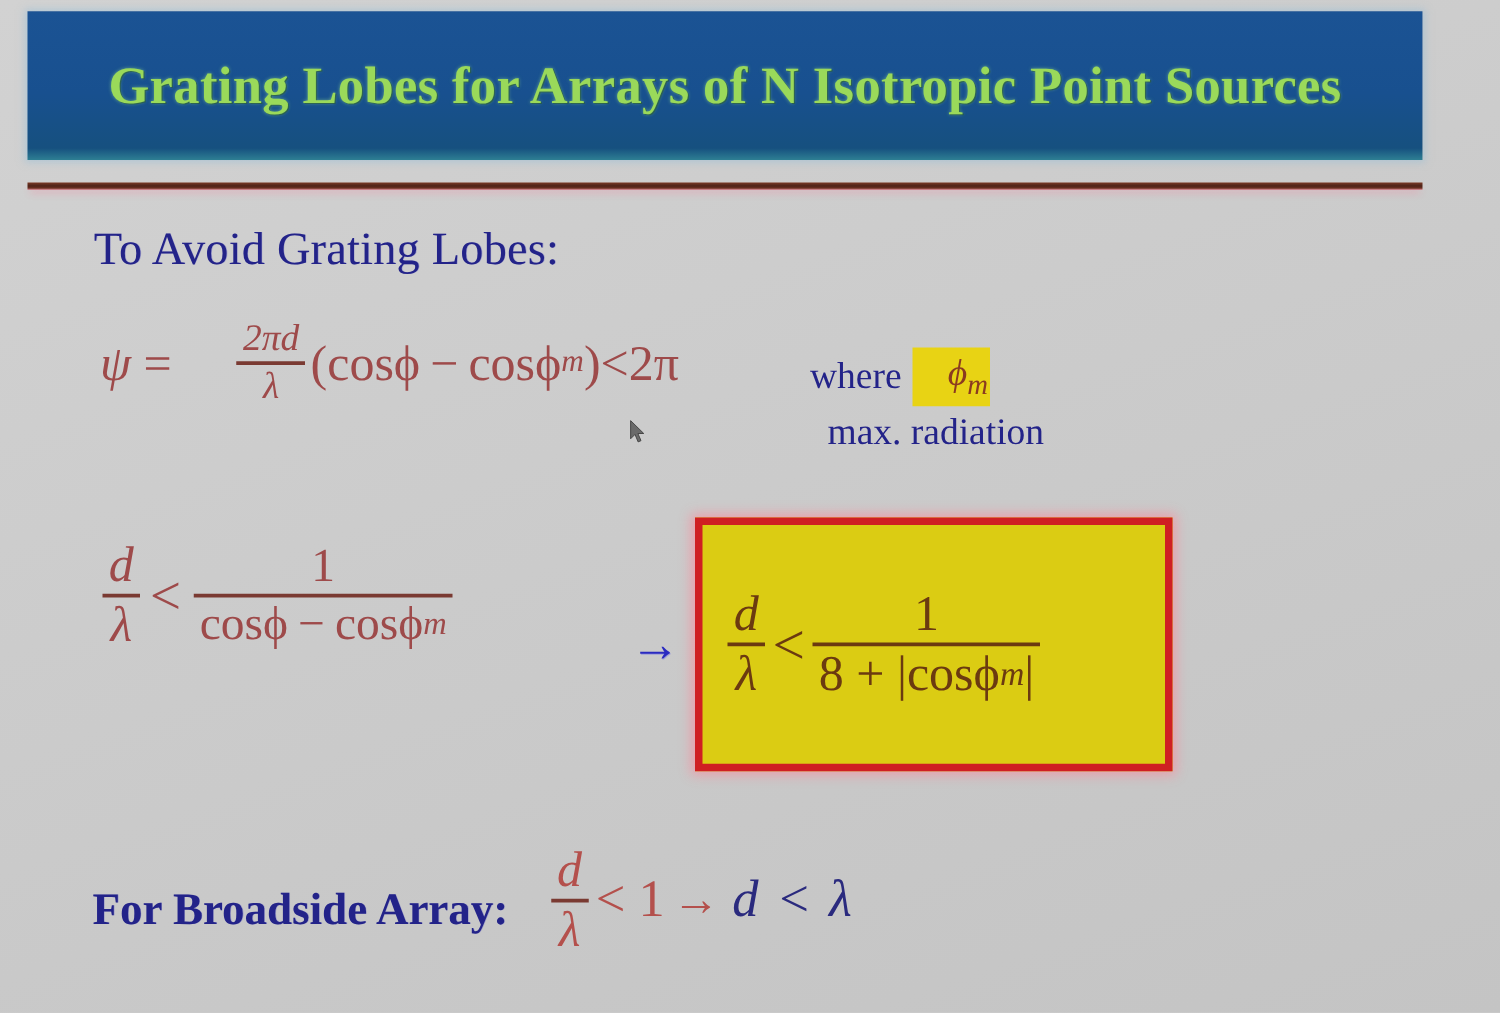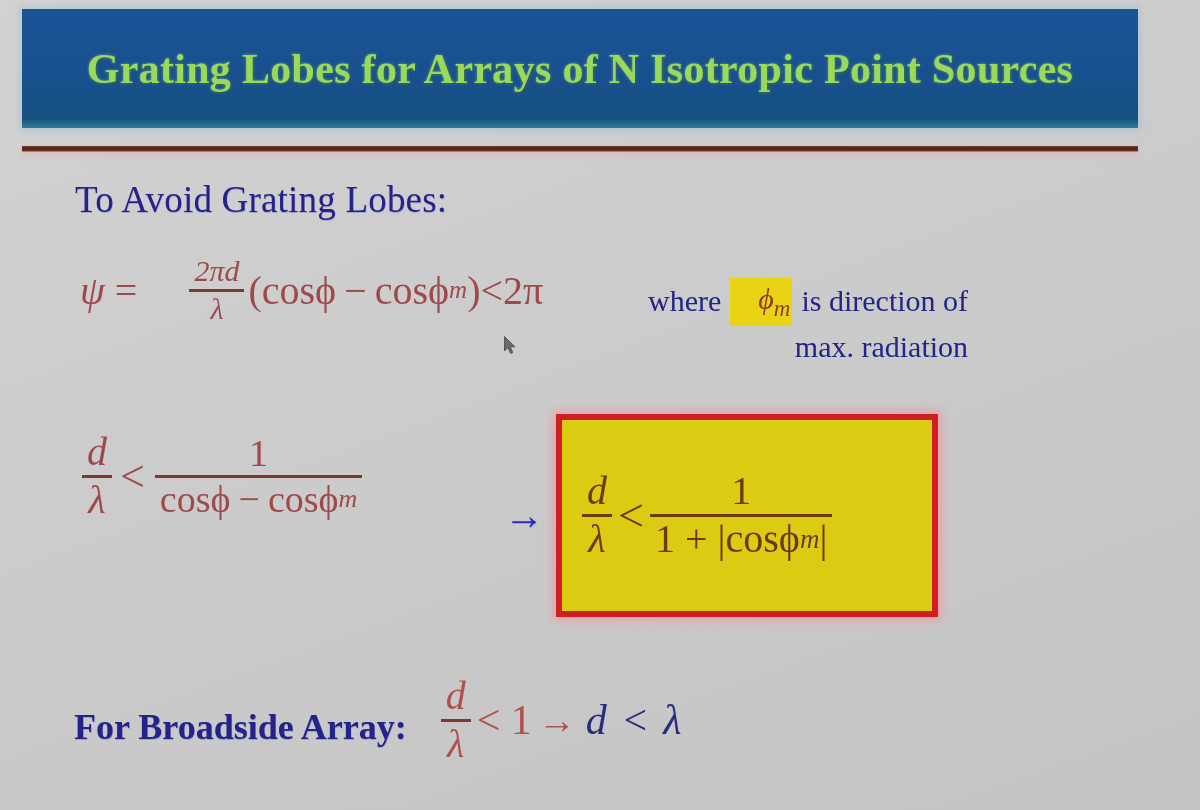--- a/index.html
+++ b/index.html
@@ -254,21 +254,20 @@
     <span>)</span>
     <span>&lt;2π</span>
   </div>
 
   <div class="where-block">
     <div class="mrow">
       <span>where</span>
       <span class="hl" style="margin:0 9px;padding-left:28px;">
         <span class="it">ϕ</span><span class="sub">m</span>
       </span>
-      <span>is direction of</span>
     </div>
     <div class="where-line2">max. radiation</div>
   </div>
 
   <div class="eq2 mrow">
     <span class="frac f-dl">
       <span class="num it">d</span>
       <span class="bar"></span>
       <span class="den it">λ</span>
     </span>
@@ -292,21 +291,21 @@
       <span class="frac dark">
         <span class="num it">d</span>
         <span class="bar"></span>
         <span class="den it">λ</span>
       </span>
       <span style="font-size:46px;padding:0 2px">&lt;</span>
       <span class="frac dark">
         <span class="num">1</span>
         <span class="bar"></span>
         <span class="den mrow">
-          <span>1 + |cosϕ</span>
+          <span>8 + |cosϕ</span>
           <span class="sub">m</span>
           <span>|</span>
         </span>
       </span>
     </div>
   </div>
 
   <div class="bottom">
     <span class="label">For Broadside Array:</span>
     <span class="eq mrow">

